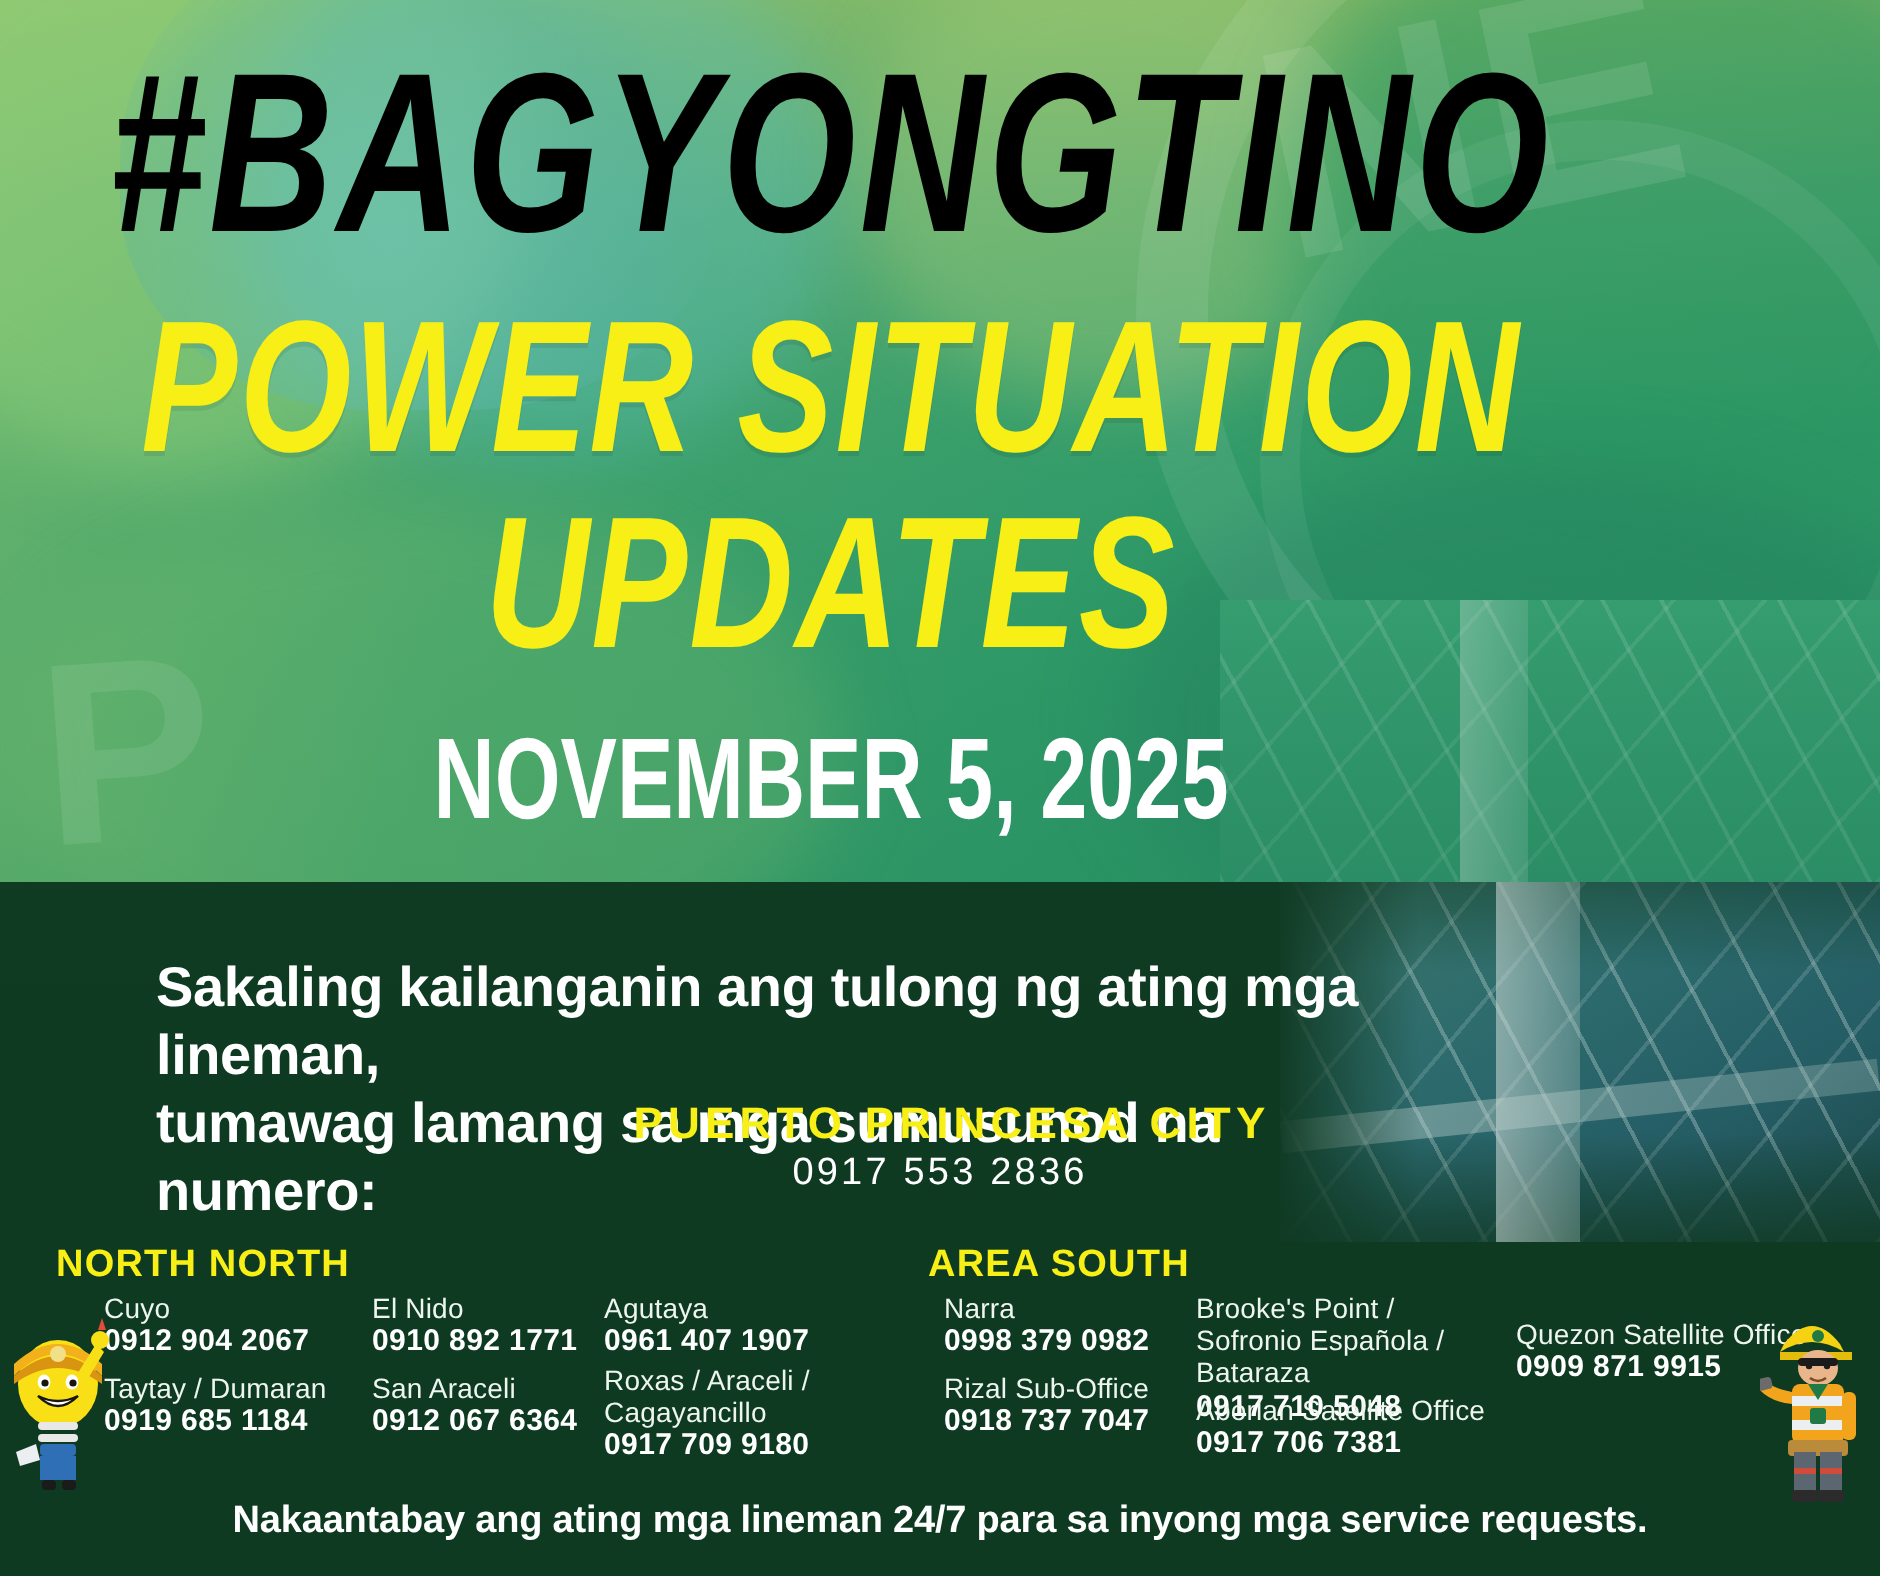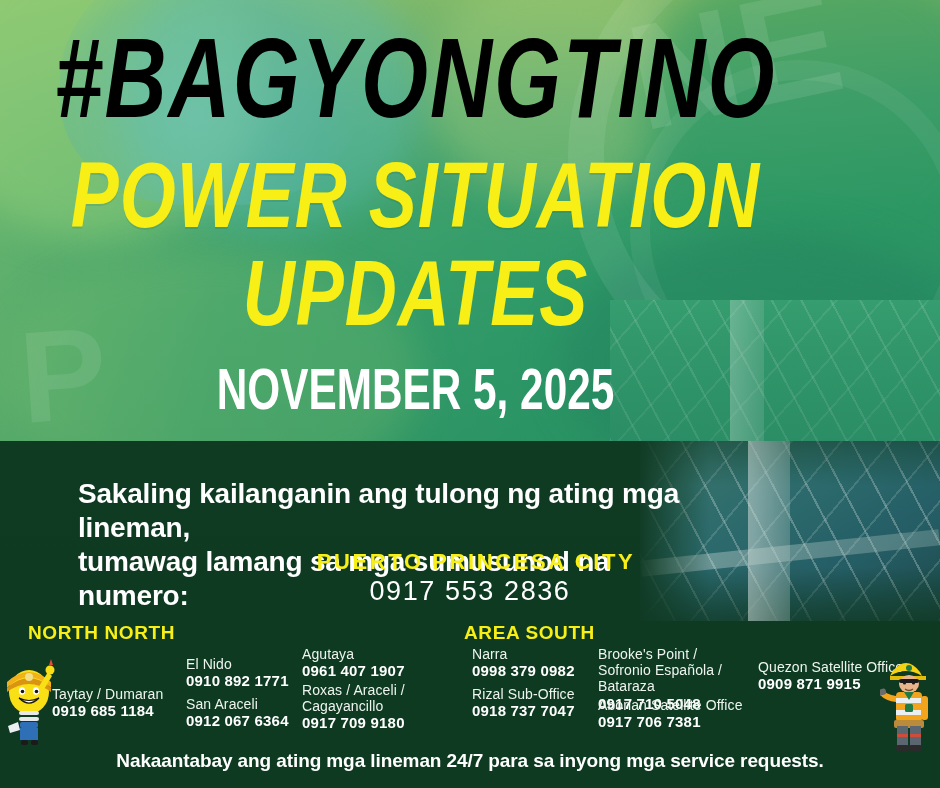--- a/index.html
+++ b/index.html
@@ -131,21 +131,21 @@
     font-weight:bold;font-size:28px;line-height:1.22;color:#ffffff;
     letter-spacing:-0.2px;
   }
 
   #ppc-block{position:absolute;left:0;right:0;top:549px;text-align:center;}
   #ppc-title{
     font-family:"Liberation Sans", sans-serif;font-weight:bold;font-size:22px;
     color:#f7ef15;letter-spacing:2.6px;line-height:1.2;margin-left:12px;
   }
   .ppc-num{
-    font-family:"Liberation Sans", sans-serif;font-weight:normal;font-size:27px;
+    font-family:"Liberation Sans", sans-serif;font-weight:normal;font-size:19px;
     color:#ffffff;letter-spacing:1.6px;line-height:1.25;
   }
 
   
   .area-head{
     font-family:"Liberation Sans", sans-serif;font-weight:bold;font-size:19px;
     color:#f7ef15;letter-spacing:0.6px;
   }
   #area-north-head{position:absolute;left:28px;top:622px;}
   #area-south-head{position:absolute;left:464px;top:622px;}
@@ -155,32 +155,32 @@
     font-family:"Liberation Sans", sans-serif;font-weight:normal;font-size:14px;
     color:#eef4ee;line-height:1.16;letter-spacing:0.1px;
   }
   .entry .num{
     font-family:"Liberation Sans", sans-serif;font-weight:bold;font-size:15px;
     color:#ffffff;line-height:1.16;letter-spacing:0.2px;
   }
 
   
   .n-c1{left:52px;}
-  .n-c2{left:186px;margin-top:10px;}
+  .n-c2{left:186px;}
   .n-c3{left:302px;}
   
   .s-c1{left:472px;}
   .s-c2{left:598px;}
   .s-c3{left:758px;}
 
   .r1{top:646px;}
   .r2{top:686px;}
   .r2b{top:682px;}
   .s-r1{top:646px;}
-  .s-r2{top:686px;text-align:center;}
+  .s-r2{top:686px;}
 
   #footer{
     position:absolute;left:0;right:0;top:750px;text-align:center;
     font-family:"Liberation Sans", sans-serif;font-weight:bold;font-size:19px;
     color:#ffffff;letter-spacing:-0.1px;
   }
 
   
   .mascot{position:absolute;z-index:6;}
   #mascot-bulb{left:2px;top:648px;width:62px;height:104px;}
@@ -226,20 +226,24 @@
     <div>tumawag lamang sa mga sumusunod na numero:</div>
   </div>
 
   <div id="ppc-block">
     <div id="ppc-title">PUERTO PRINCESA CITY</div>
     <div class="ppc-num">0917 553 2836</div>
   </div>
 
   <div class="area-head" id="area-north-head">NORTH NORTH</div>
 
+  <div class="entry n-c1 r1">
+    <div class="place">Cuyo</div>
+    <div class="num">0912 904 2067</div>
+  </div>
   <div class="entry n-c1 r2">
     <div class="place">Taytay / Dumaran</div>
     <div class="num">0919 685 1184</div>
   </div>
 
   <div class="entry n-c2 r1">
     <div class="place">El Nido</div>
     <div class="num">0910 892 1771</div>
   </div>
   <div class="entry n-c2 r2">

